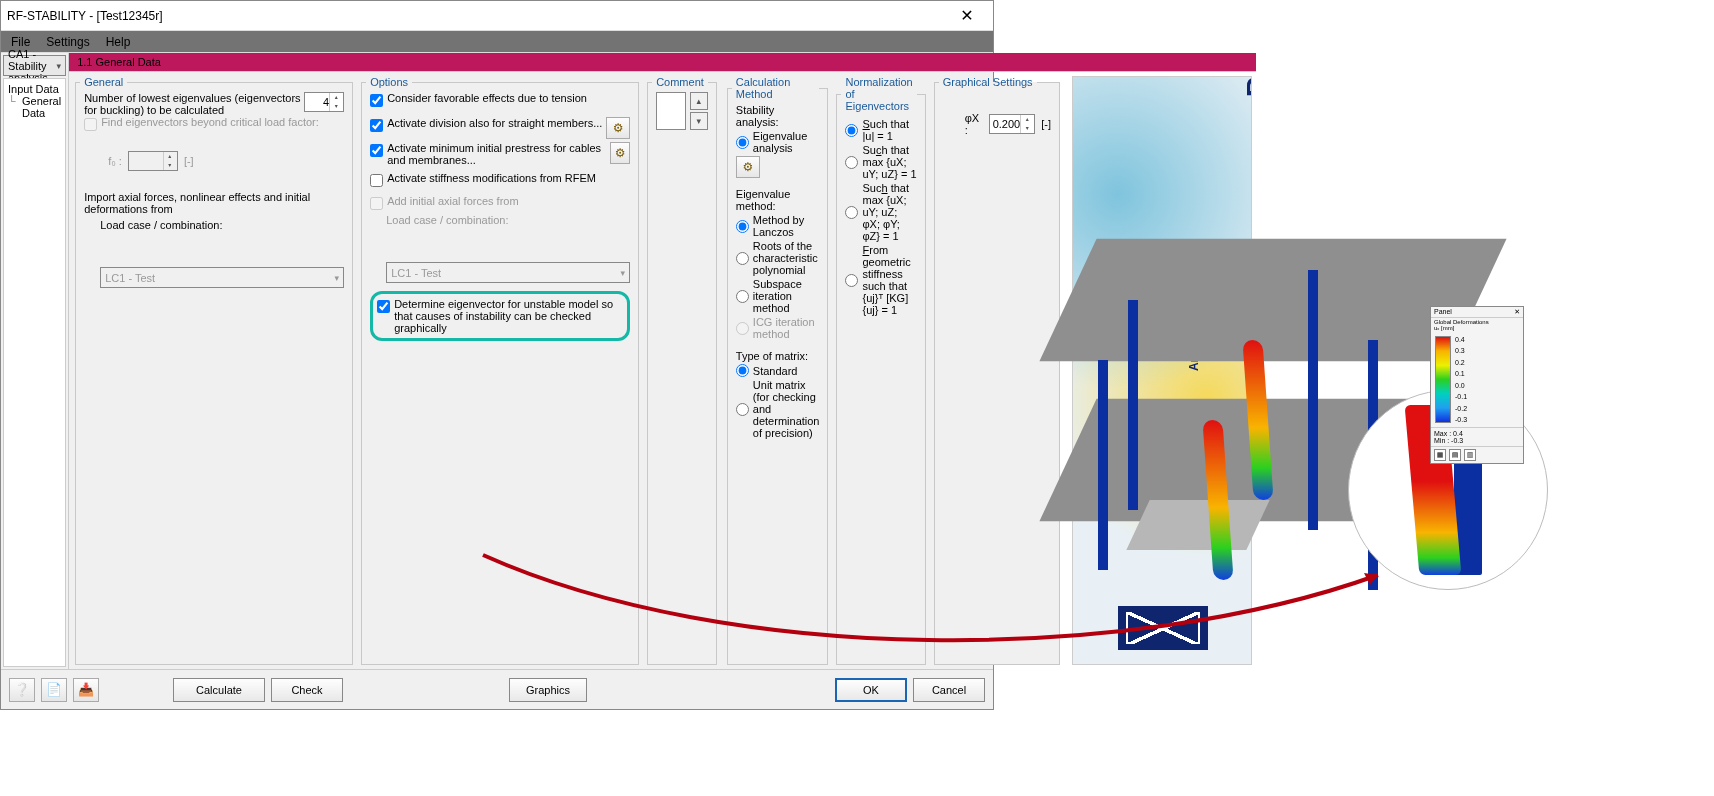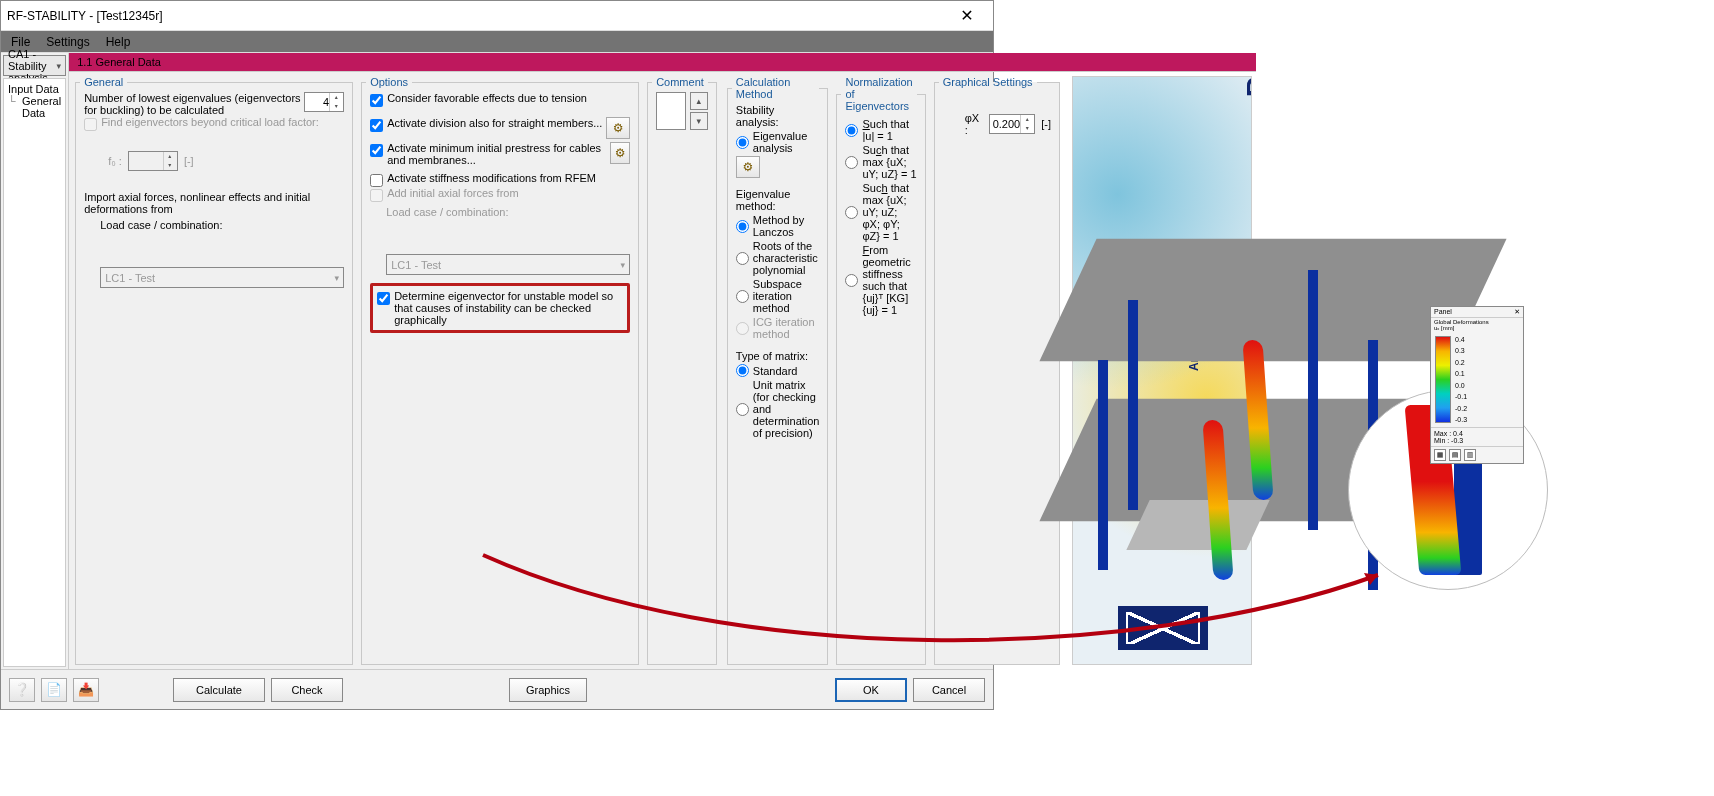--- a/index.html
+++ b/index.html
@@ -73,21 +73,21 @@
   font-size: 11px;
 }
 .select .arrow { font-size: 9px; color: #555; }
 .select.disabled { background: #f0f0f0; margin-top: 36px; }
 .iconbtn {
   width: 24px; height: 22px; border: 1px solid #aaa; background: linear-gradient(#fdfdfd,#e6e6e6);
   display: inline-flex; align-items: center; justify-content: center; font-size: 12px; cursor: pointer;
   color: #7a5a00;
 }
 .highlight-box {
-  border: 3px solid #b91c1c; border-radius: 2px; padding: 4px;
+  border: 3px solid #14b8a6; border-radius: 12px; padding: 4px;
 }
 .comment-group textarea {
   width: 100%; height: 38px; border: 1px solid #888; resize: none; font-family: inherit; font-size: 11px;
 }
 .comment-row { display: flex; gap: 4px; align-items: flex-start; }
 .comment-row .arrow-col { display: flex; flex-direction: column; gap: 2px; }
 .comment-row .arrow-col div {
   width: 18px; height: 18px; border: 1px solid #888; background: #f0f0f0;
   text-align: center; line-height: 16px; font-size: 9px; color: #555; cursor: pointer;
 }
@@ -274,21 +274,21 @@
               <label class="chk" style="max-width:240px">
                 <input type="checkbox" checked="" style="">
                 <span>Activate minimum initial prestress for cables and membranes...</span>
               </label>
               <div class="iconbtn">⚙</div>
             </div>
             <label class="chk" style="margin-top:6px;">
               <input type="checkbox" style="">
               <span>Activate stiffness modifications from RFEM</span>
             </label>
-            <label class="chk disabled" style="">
+            <label class="chk disabled" style="margin-top:8px;">
               <input type="checkbox" disabled="" style="">
               <span>Add initial axial forces from</span>
             </label>
             <div class="disabled" style="padding-left:16px; margin-top:4px;">Load case / combination:</div>
             <div style="padding-left:16px; margin-top:2px; width:260px;">
               <div class="select disabled">
                 <span>LC1 - Test</span>
                 <span class="arrow">▾</span>
               </div>
             </div>

